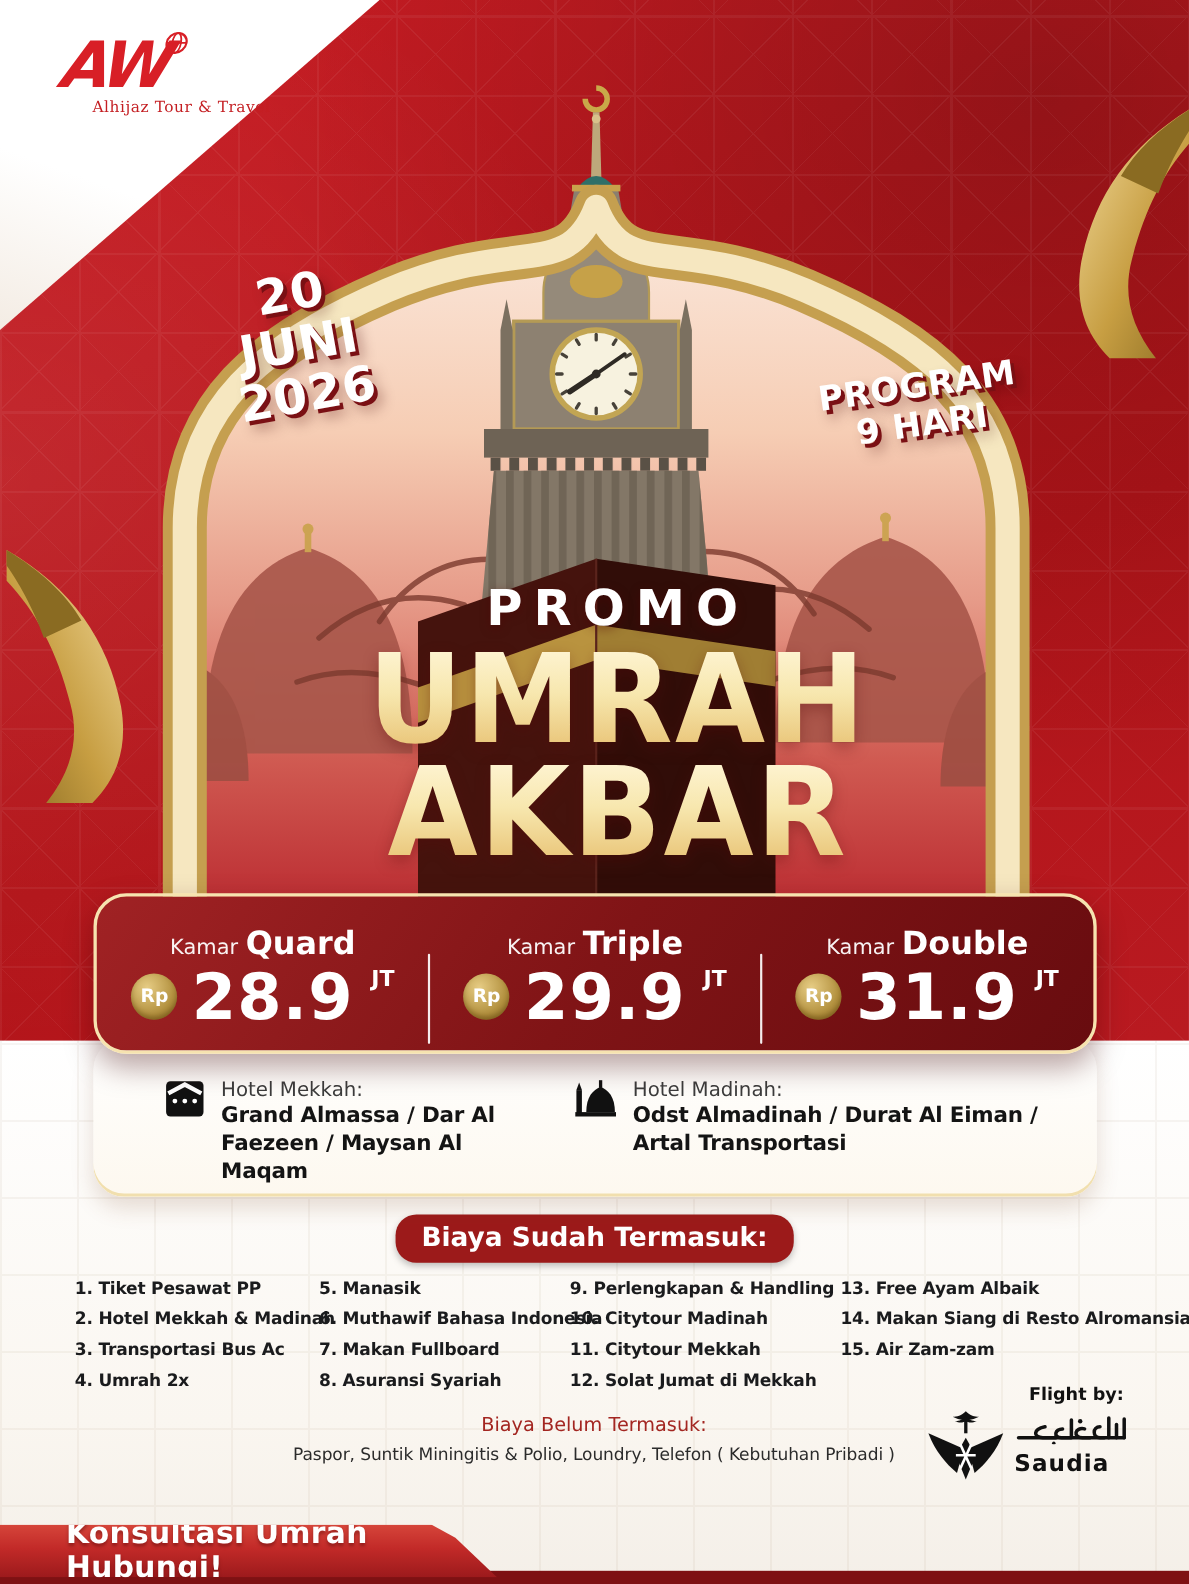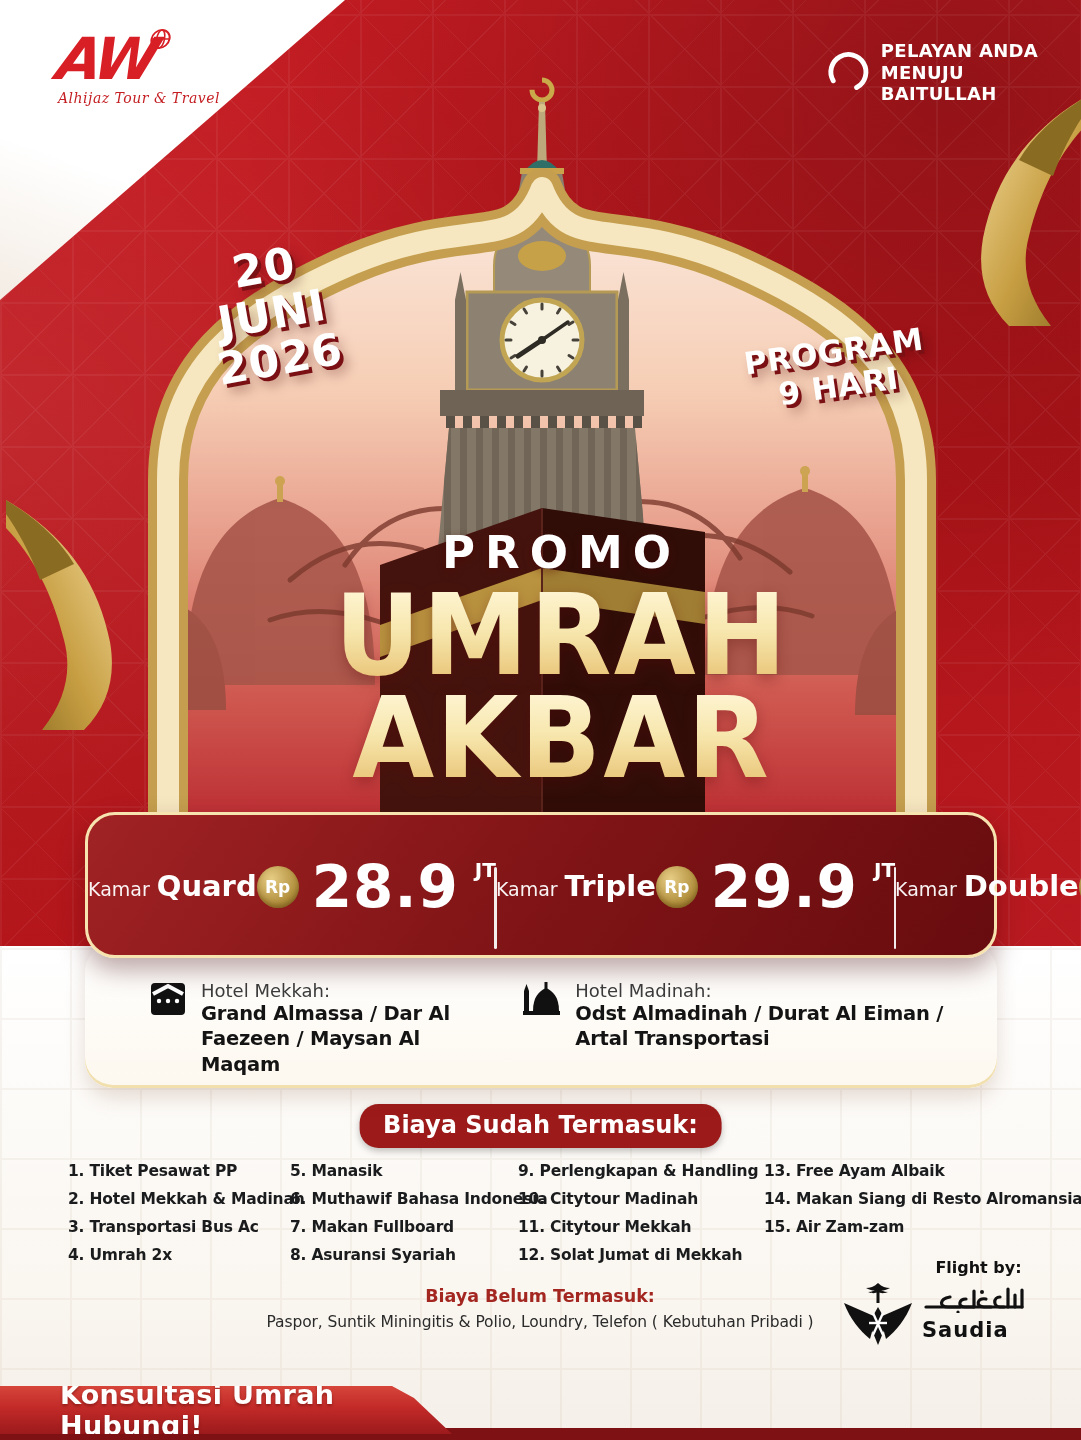--- a/index.html
+++ b/index.html
@@ -37,21 +37,21 @@
 
   
   .white-wedge{position:absolute;left:0;top:0;width:360px;height:310px;z-index:4;
     background:linear-gradient(200deg,#ffffff 60%,#f3ebe2 100%);
     clip-path:polygon(0 0,345px 0,0 300px);}
   .logo{position:absolute;left:58px;top:30px;z-index:5;width:200px;}
   .logo-mark{position:relative;color:#d81f26;font-weight:bold;font-style:italic;
     font-size:58px;line-height:1;letter-spacing:-5px;transform:skewX(-10deg);}
   .logo-globe{position:absolute;left:88px;top:-2px;}
   .logo-tagline{margin-top:2px;font-family:"DejaVu Serif","Liberation Serif",serif;
-    font-style:italic;font-size:14px;color:#c41e22;letter-spacing:.5px;}
+    font-size:14px;color:#c41e22;letter-spacing:.5px;margin-left:26px;}
 
   
   .motto{position:absolute;left:826px;top:40px;z-index:5;display:flex;align-items:center;gap:10px;}
   .motto-text{color:#fff;font-weight:bold;font-size:18px;line-height:1.2;letter-spacing:.3px;}
 
   
   .stamp{color:#fff;font-weight:bold;text-align:center;z-index:5;
     text-shadow:3px 4px 0 #7a1014,6px 9px 12px rgba(70,0,0,.35);}
   .date-badge{position:absolute;left:162px;top:244px;width:220px;transform:rotate(-10deg);
     font-size:44px;line-height:1.06;letter-spacing:1px;}
@@ -66,21 +66,21 @@
     transform:scaleY(1.06);
     background:linear-gradient(180deg,#fff6d8 0%,#f7e7ae 45%,#e6bd6c 100%);
     -webkit-background-clip:text;background-clip:text;color:transparent;
     filter:drop-shadow(0 5px 7px rgba(90,10,10,.35));}
 
   
   .price-banner{position:absolute;left:85px;top:812px;width:912px;height:146px;z-index:7;
     border-radius:30px;border:3px solid #f6e3b0;box-sizing:border-box;
     background:linear-gradient(125deg,#a02224 0%,#801416 50%,#680c0f 100%);
     box-shadow:0 12px 26px rgba(60,0,0,.35);display:flex;}
-  .price-col{flex:1;position:relative;display:flex;flex-direction:row;
+  .price-col{flex:1;position:relative;display:flex;flex-direction:column;
     align-items:center;justify-content:center;padding-top:4px;}
   .price-col.div::after{content:"";position:absolute;right:-1px;top:52px;height:82px;width:2.5px;
     background:rgba(255,255,255,.92);border-radius:2px;}
   .room-row{display:flex;align-items:baseline;gap:7px;margin-bottom:3px;}
   .room-label{font-size:19px;color:rgba(255,255,255,.95);}
   .room-type{font-size:29px;font-weight:bold;color:#fff;}
   .price-row{display:flex;align-items:center;gap:13px;}
   .rp-badge{width:42px;height:42px;border-radius:50%;flex:none;
     background:radial-gradient(circle at 35% 30%,#e6cc84,#b3913f 62%,#8a6c26 100%);
     color:#fff;font-size:17px;font-weight:bold;display:flex;align-items:center;justify-content:center;
@@ -106,21 +106,21 @@
   .included-badge{position:absolute;left:50%;top:1104px;transform:translateX(-50%);z-index:5;
     background:#9c1a1a;color:#fff;font-size:24px;font-weight:bold;
     padding:7px 24px 9px;border-radius:19px;box-shadow:0 3px 7px rgba(0,0,0,.25);white-space:nowrap;}
   .inc-col{position:absolute;top:1162px;z-index:5;}
   .inc-col.c1{left:68px;}.inc-col.c2{left:290px;}.inc-col.c3{left:518px;}.inc-col.c4{left:764px;}
   .inc-item{font-size:15.5px;font-weight:bold;color:#1a1b1d;letter-spacing:-.2px;
     margin-bottom:10px;white-space:nowrap;}
 
   
   .excluded{position:absolute;left:40px;top:1286px;width:1000px;text-align:center;z-index:5;}
-  .excluded-title{font-size:17.5px;font-weight:bold;color:#a32621;margin-bottom:7px;}
+  .excluded-title{font-size:17.5px;font-weight:normal;color:#a32621;margin-bottom:7px;}
   .excluded-text{font-size:15.5px;color:#2b2b2b;letter-spacing:-.1px;}
 
   
   .flight{position:absolute;left:842px;top:1258px;width:215px;z-index:5;}
   .flight-label{font-size:16px;font-weight:bold;color:#111;text-align:center;
     margin-left:58px;margin-bottom:4px;}
   .flight-row{display:flex;align-items:center;gap:8px;}
   .airline-name{font-size:21px;font-weight:bold;color:#111;letter-spacing:1px;margin-top:1px;}
 
   
@@ -266,29 +266,20 @@
       <span>AW</span>
       <svg class="logo-globe" width="22" height="22" viewBox="0 0 22 22">
         <circle cx="11" cy="11" r="9" fill="none" stroke="#d81f26" stroke-width="2"></circle>
         <ellipse cx="11" cy="11" rx="4" ry="9" fill="none" stroke="#d81f26" stroke-width="1.6"></ellipse>
         <line x1="2" y1="11" x2="20" y2="11" stroke="#d81f26" stroke-width="1.6"></line>
       </svg>
     </div>
     <div class="logo-tagline">Alhijaz Tour &amp; Travel</div>
   </div>
 
-  <div class="motto">
-    <svg width="46" height="46" viewBox="0 0 46 46">
-      <circle cx="23" cy="23" r="18" fill="none" stroke="#fff" stroke-width="5" stroke-linecap="round" stroke-dasharray="85 28" transform="rotate(150 23 23)"></circle>
-    </svg>
-    <div class="motto-text">
-      <div>PELAYAN ANDA</div>
-      <div>MENUJU BAITULLAH</div>
-    </div>
-  </div>
 
   <div class="stamp date-badge">
     <div>20</div>
     <div>JUNI</div>
     <div>2026</div>
   </div>
   <div class="stamp program-badge">
     <div>PROGRAM</div>
     <div>9 HARI</div>
   </div>

